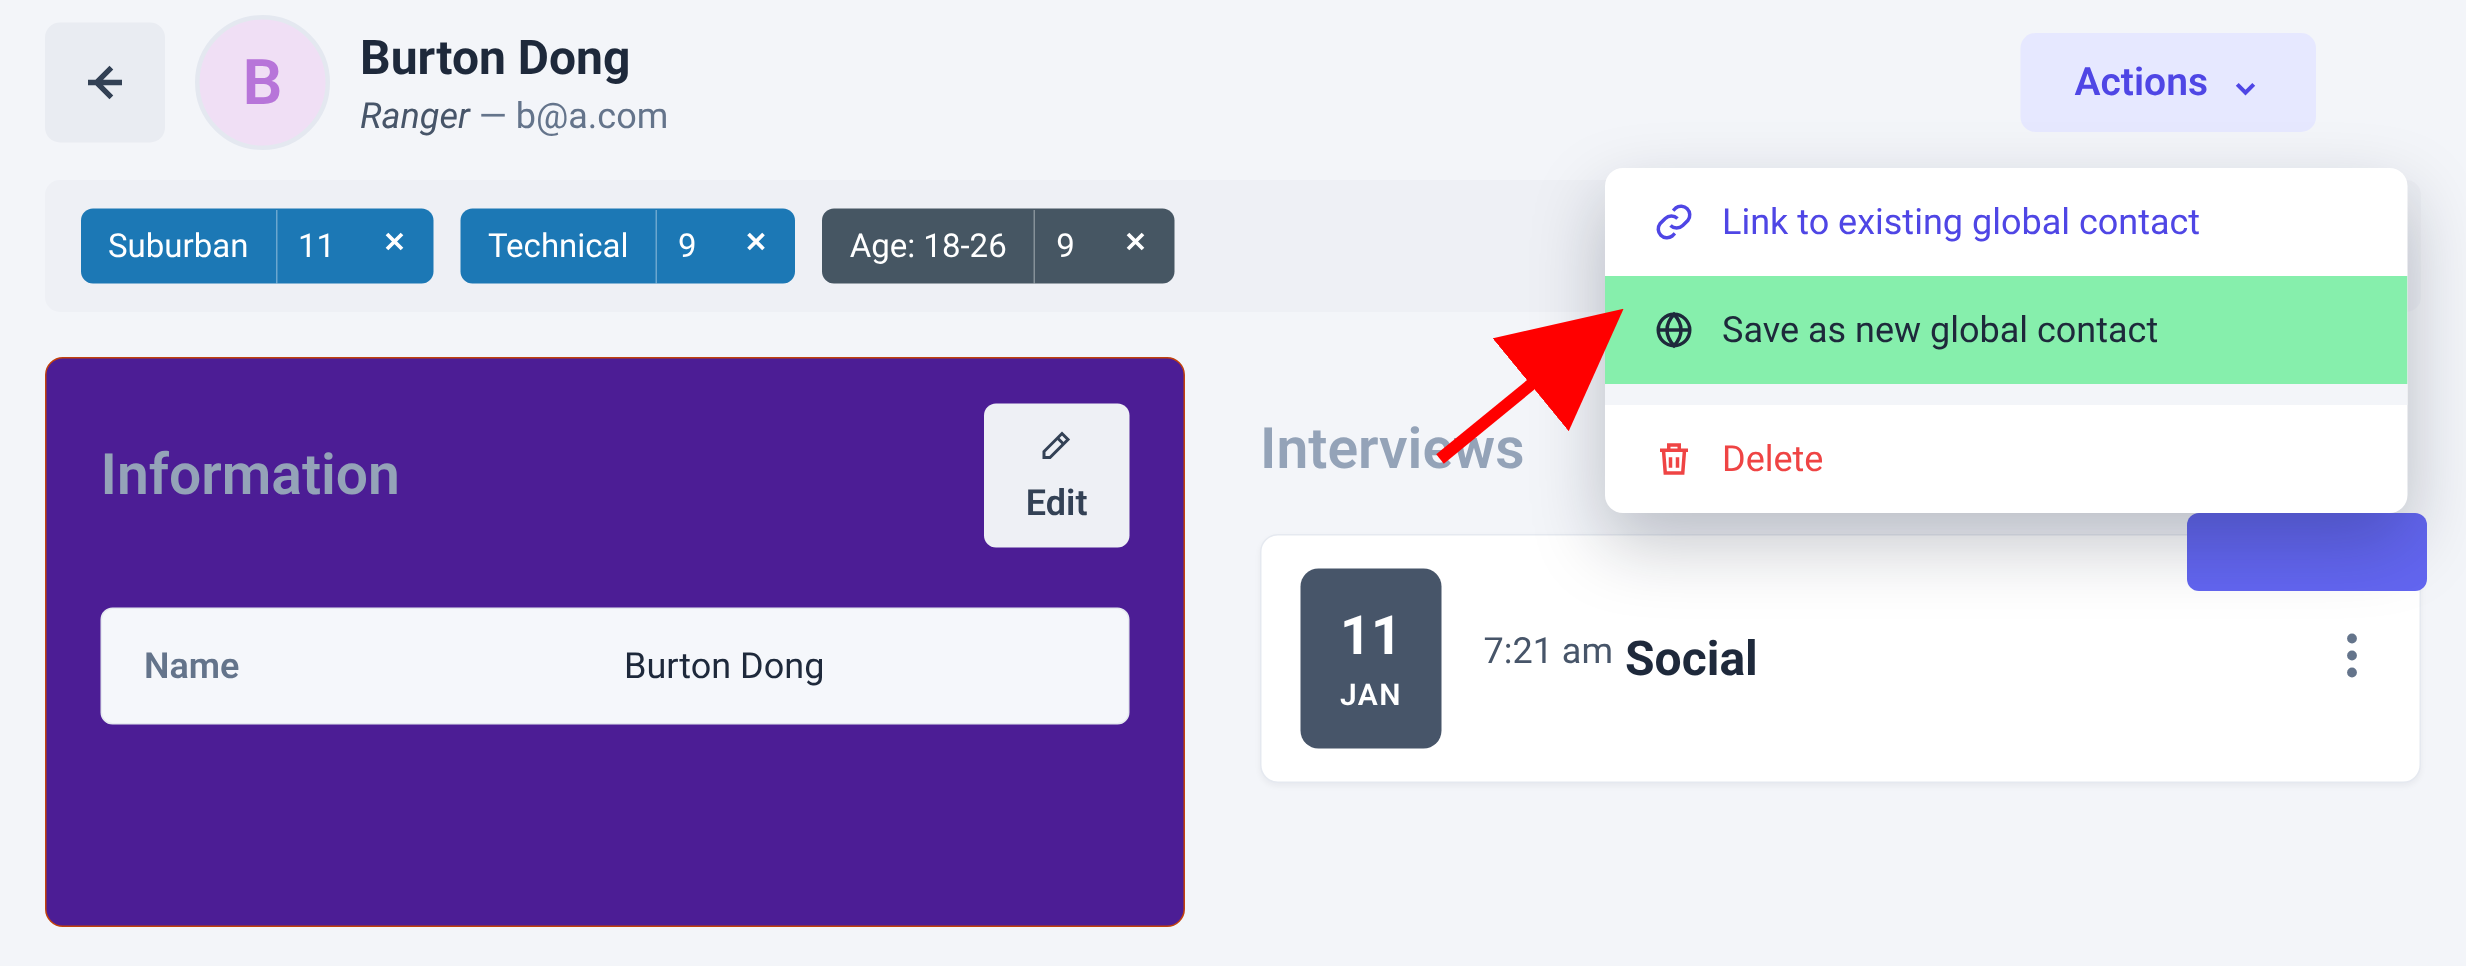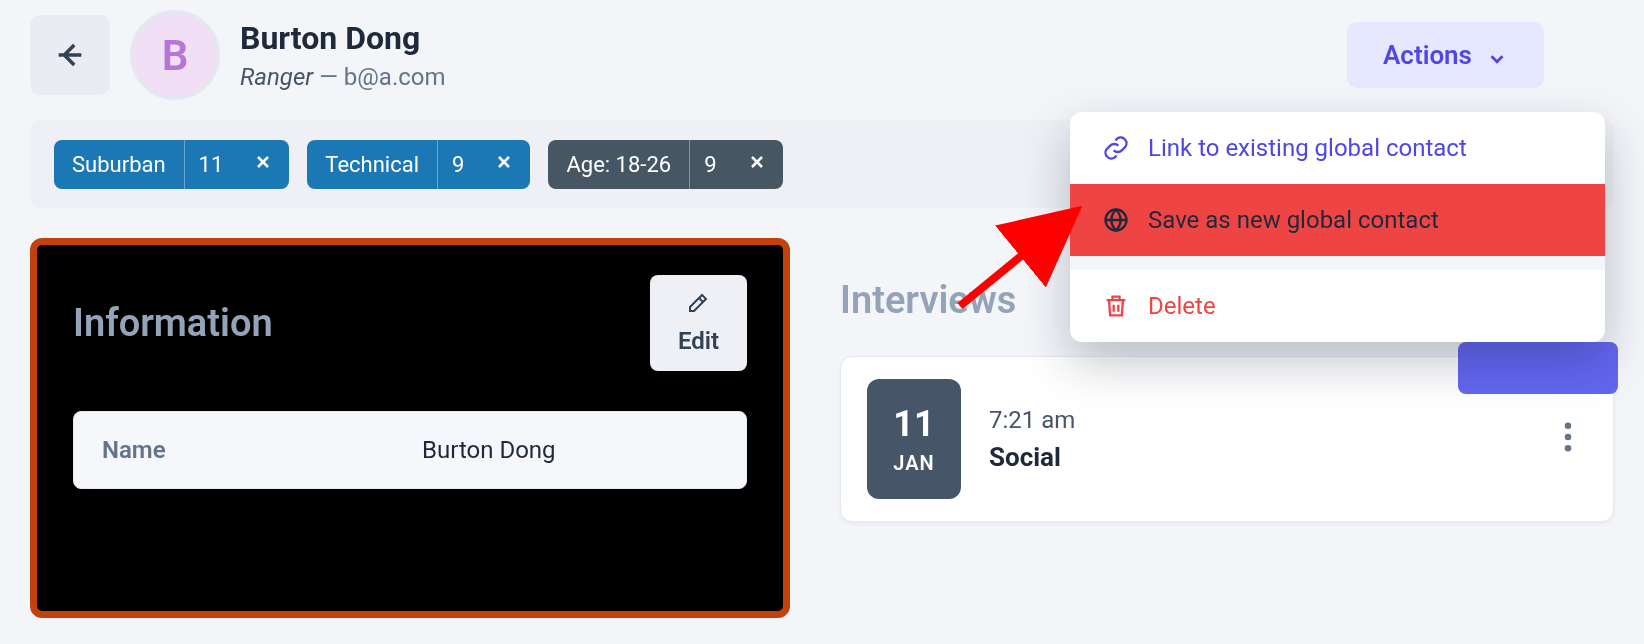--- a/index.html
+++ b/index.html
@@ -103,22 +103,22 @@
     outline: none;
   }
 
   
   .columns {
     display: flex;
     gap: 50px;
     padding: 0 30px;
   }
   .card {
-    background: #000000;
-    border: 7px solid #c2410c;
+    background: #4c1d95;
+    border: 1px solid #c2410c;
     border-radius: 12px;
     padding: 30px 36px;
   }
   .col-left { width: 760px; height: 380px; }
   .col-right { flex: 1; }
 
   .card-head {
     display: flex;
     align-items: center;
     justify-content: space-between;
@@ -178,23 +178,23 @@
     color: #fff;
     border-radius: 12px;
     display: flex;
     flex-direction: column;
     align-items: center;
     justify-content: center;
     gap: 6px;
   }
   .date-badge .day { font-size: 36px; font-weight: 700; }
   .date-badge .mon { font-size: 20px; font-weight: 600; letter-spacing: 1px; }
-  .interview-info { display: flex; flex-direction: column; gap: 8px; flex:1; }
+  .interview-info { display: flex; flex-direction: row; gap: 8px; flex:1; }
   .interview-info .time { font-size: 24px; color: #475569; }
-  .interview-info .itype { font-size: 26px; font-weight: 700; color: #1e293b; }
+  .interview-info .itype { font-size: 32px; font-weight: 700; color: #1e293b; }
   .interview-card .moredots { cursor:pointer; padding:0 14px; }
   .interview-card .moredots svg { width: 10px; height: 34px; fill:#64748b; }
 
   
   .primary-peek {
     position:absolute;
     right:26px;
     top:342px;
     width:160px;
     height:52px;
@@ -216,21 +216,21 @@
   }
   .menu-item {
     display: flex;
     align-items: center;
     gap: 18px;
     padding: 22px 32px;
     font-size: 24px;
     cursor: pointer;
   }
   .menu-item.primary { color: #4f46e5; }
-  .menu-item.active { background: #ef4444; color: #1e293b; }
+  .menu-item.active { background: #86efac; color: #1e293b; }
   .menu-item.danger { color: #ef4444; }
   .menu-item svg { width: 28px; height: 28px; stroke-width: 2; fill: none; flex-shrink:0; }
   .menu-item.primary svg { stroke:#4f46e5; }
   .menu-item.active svg { stroke:#1e293b; }
   .menu-item.danger svg { stroke:#ef4444; }
   .menu-sep { height: 14px; background:#f3f5f9; }
 
   
   .arrow-svg {
     position: absolute;

